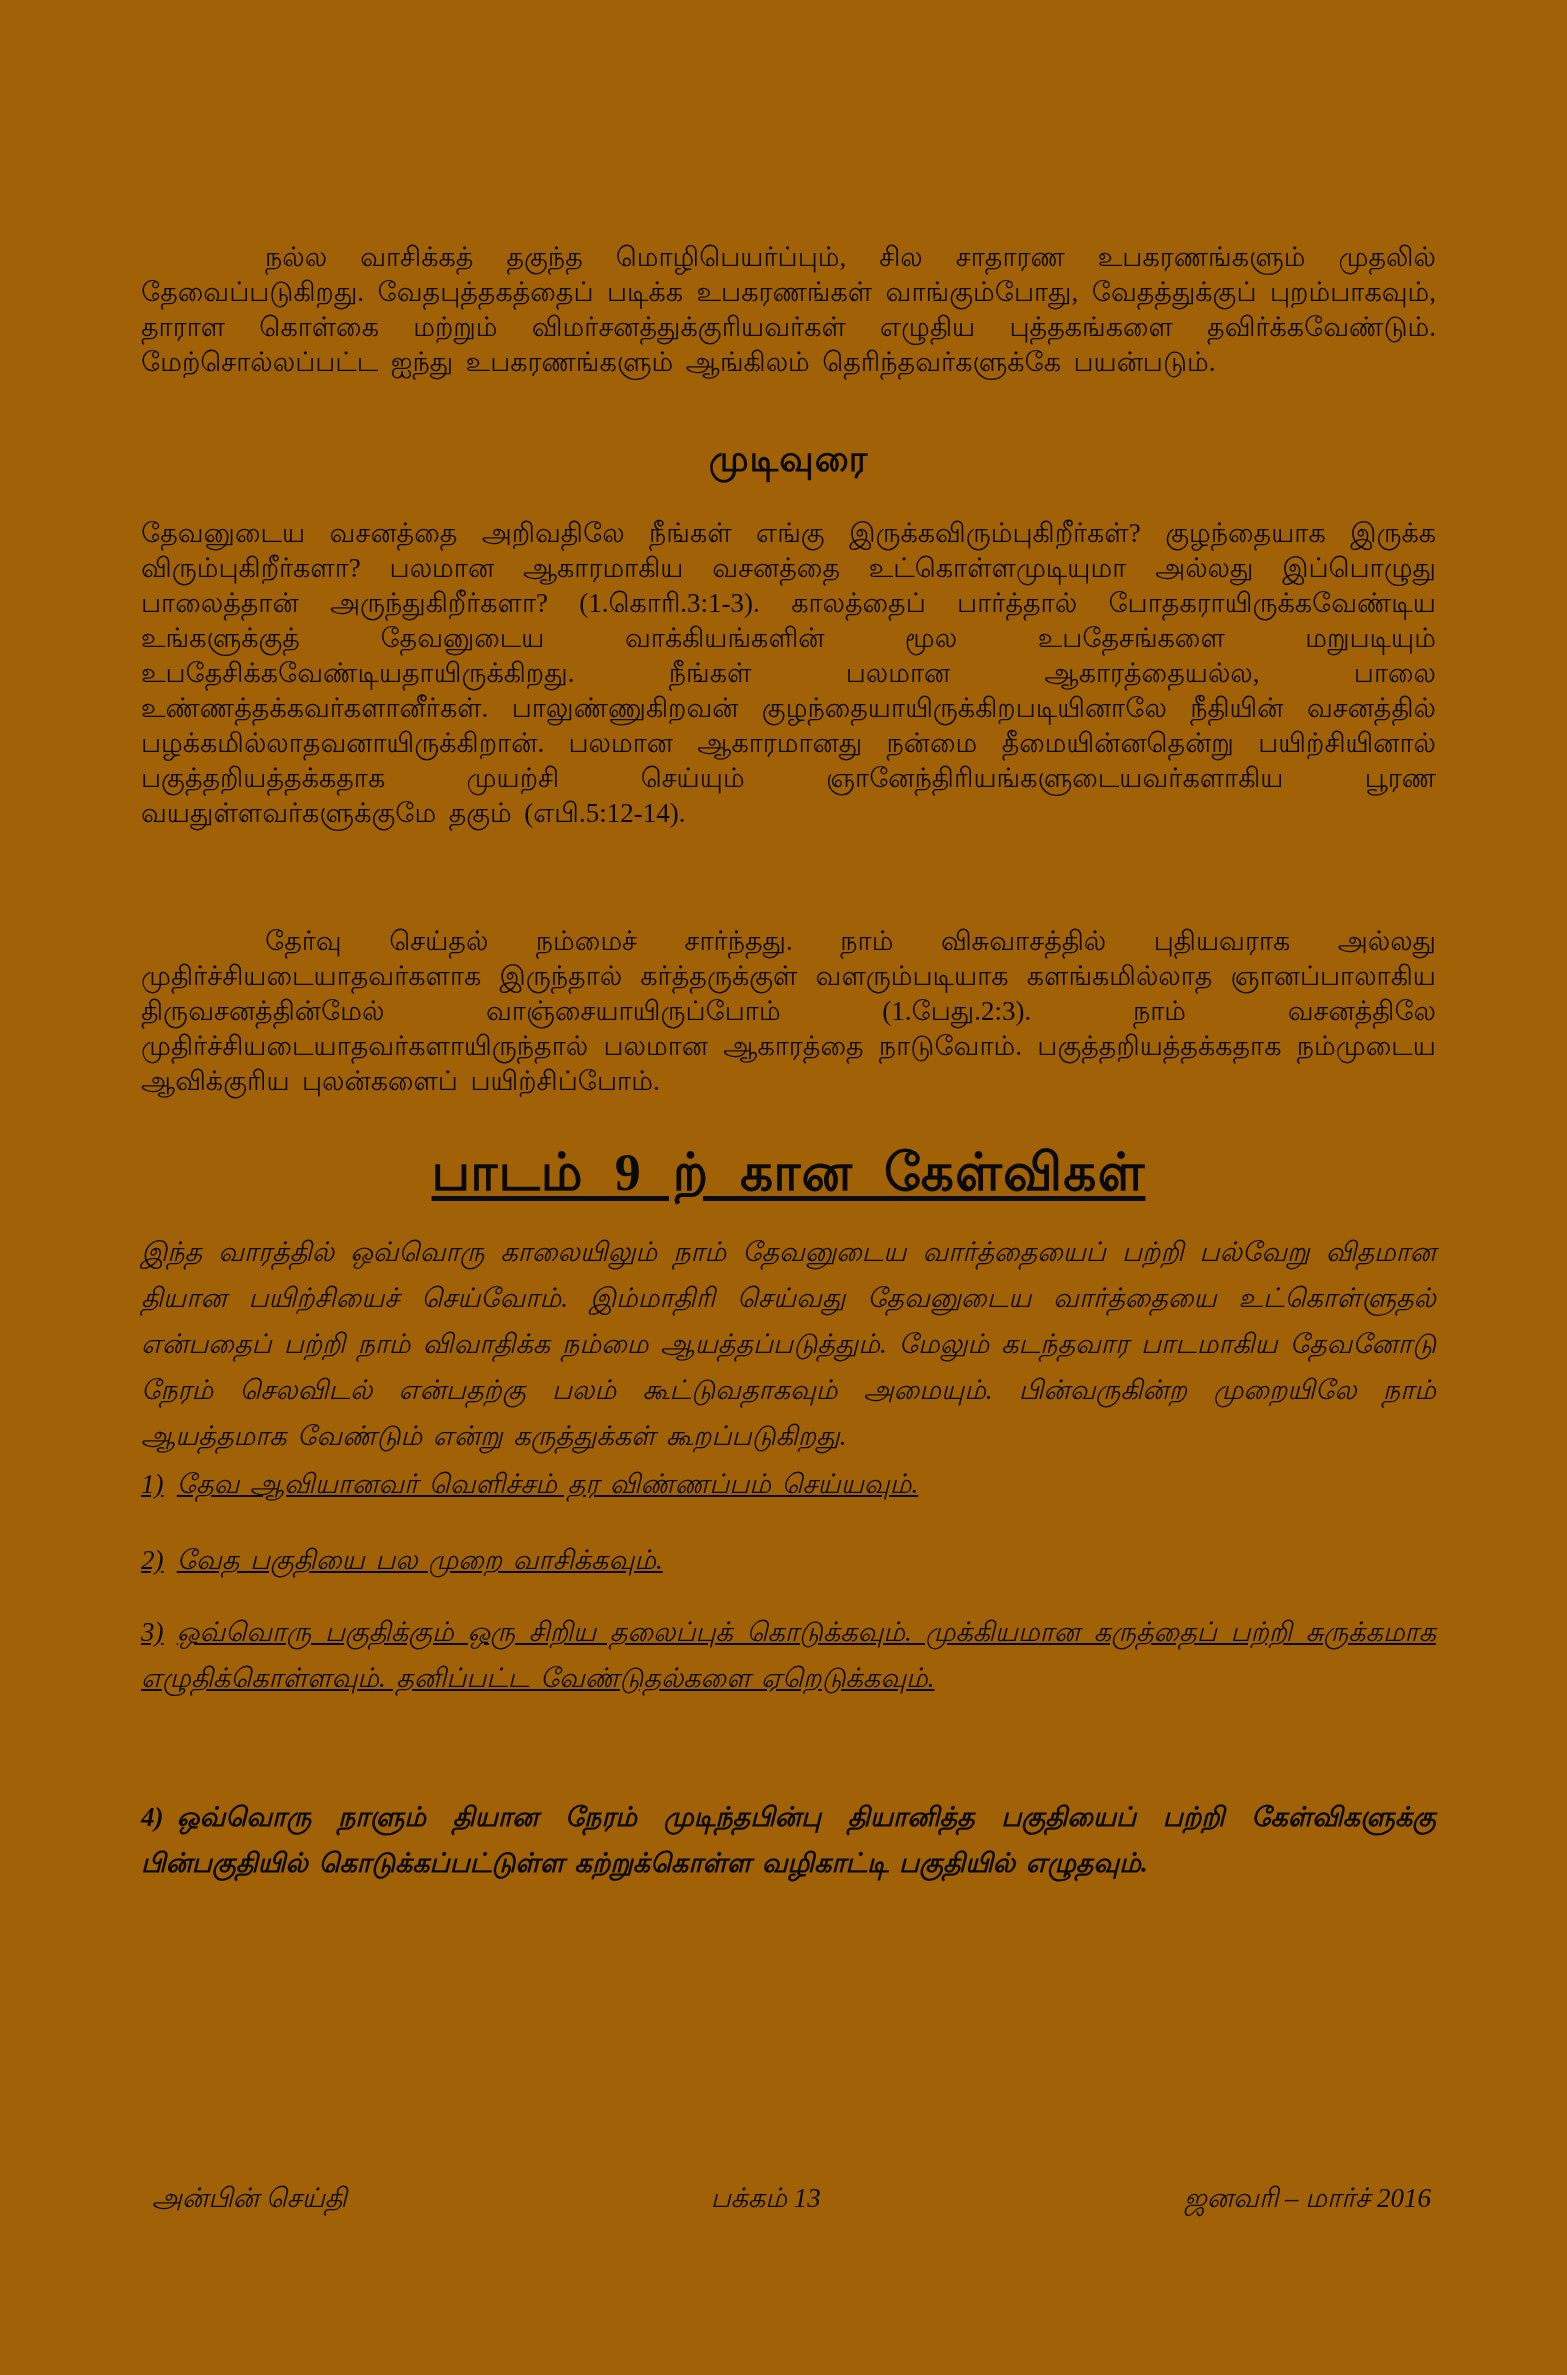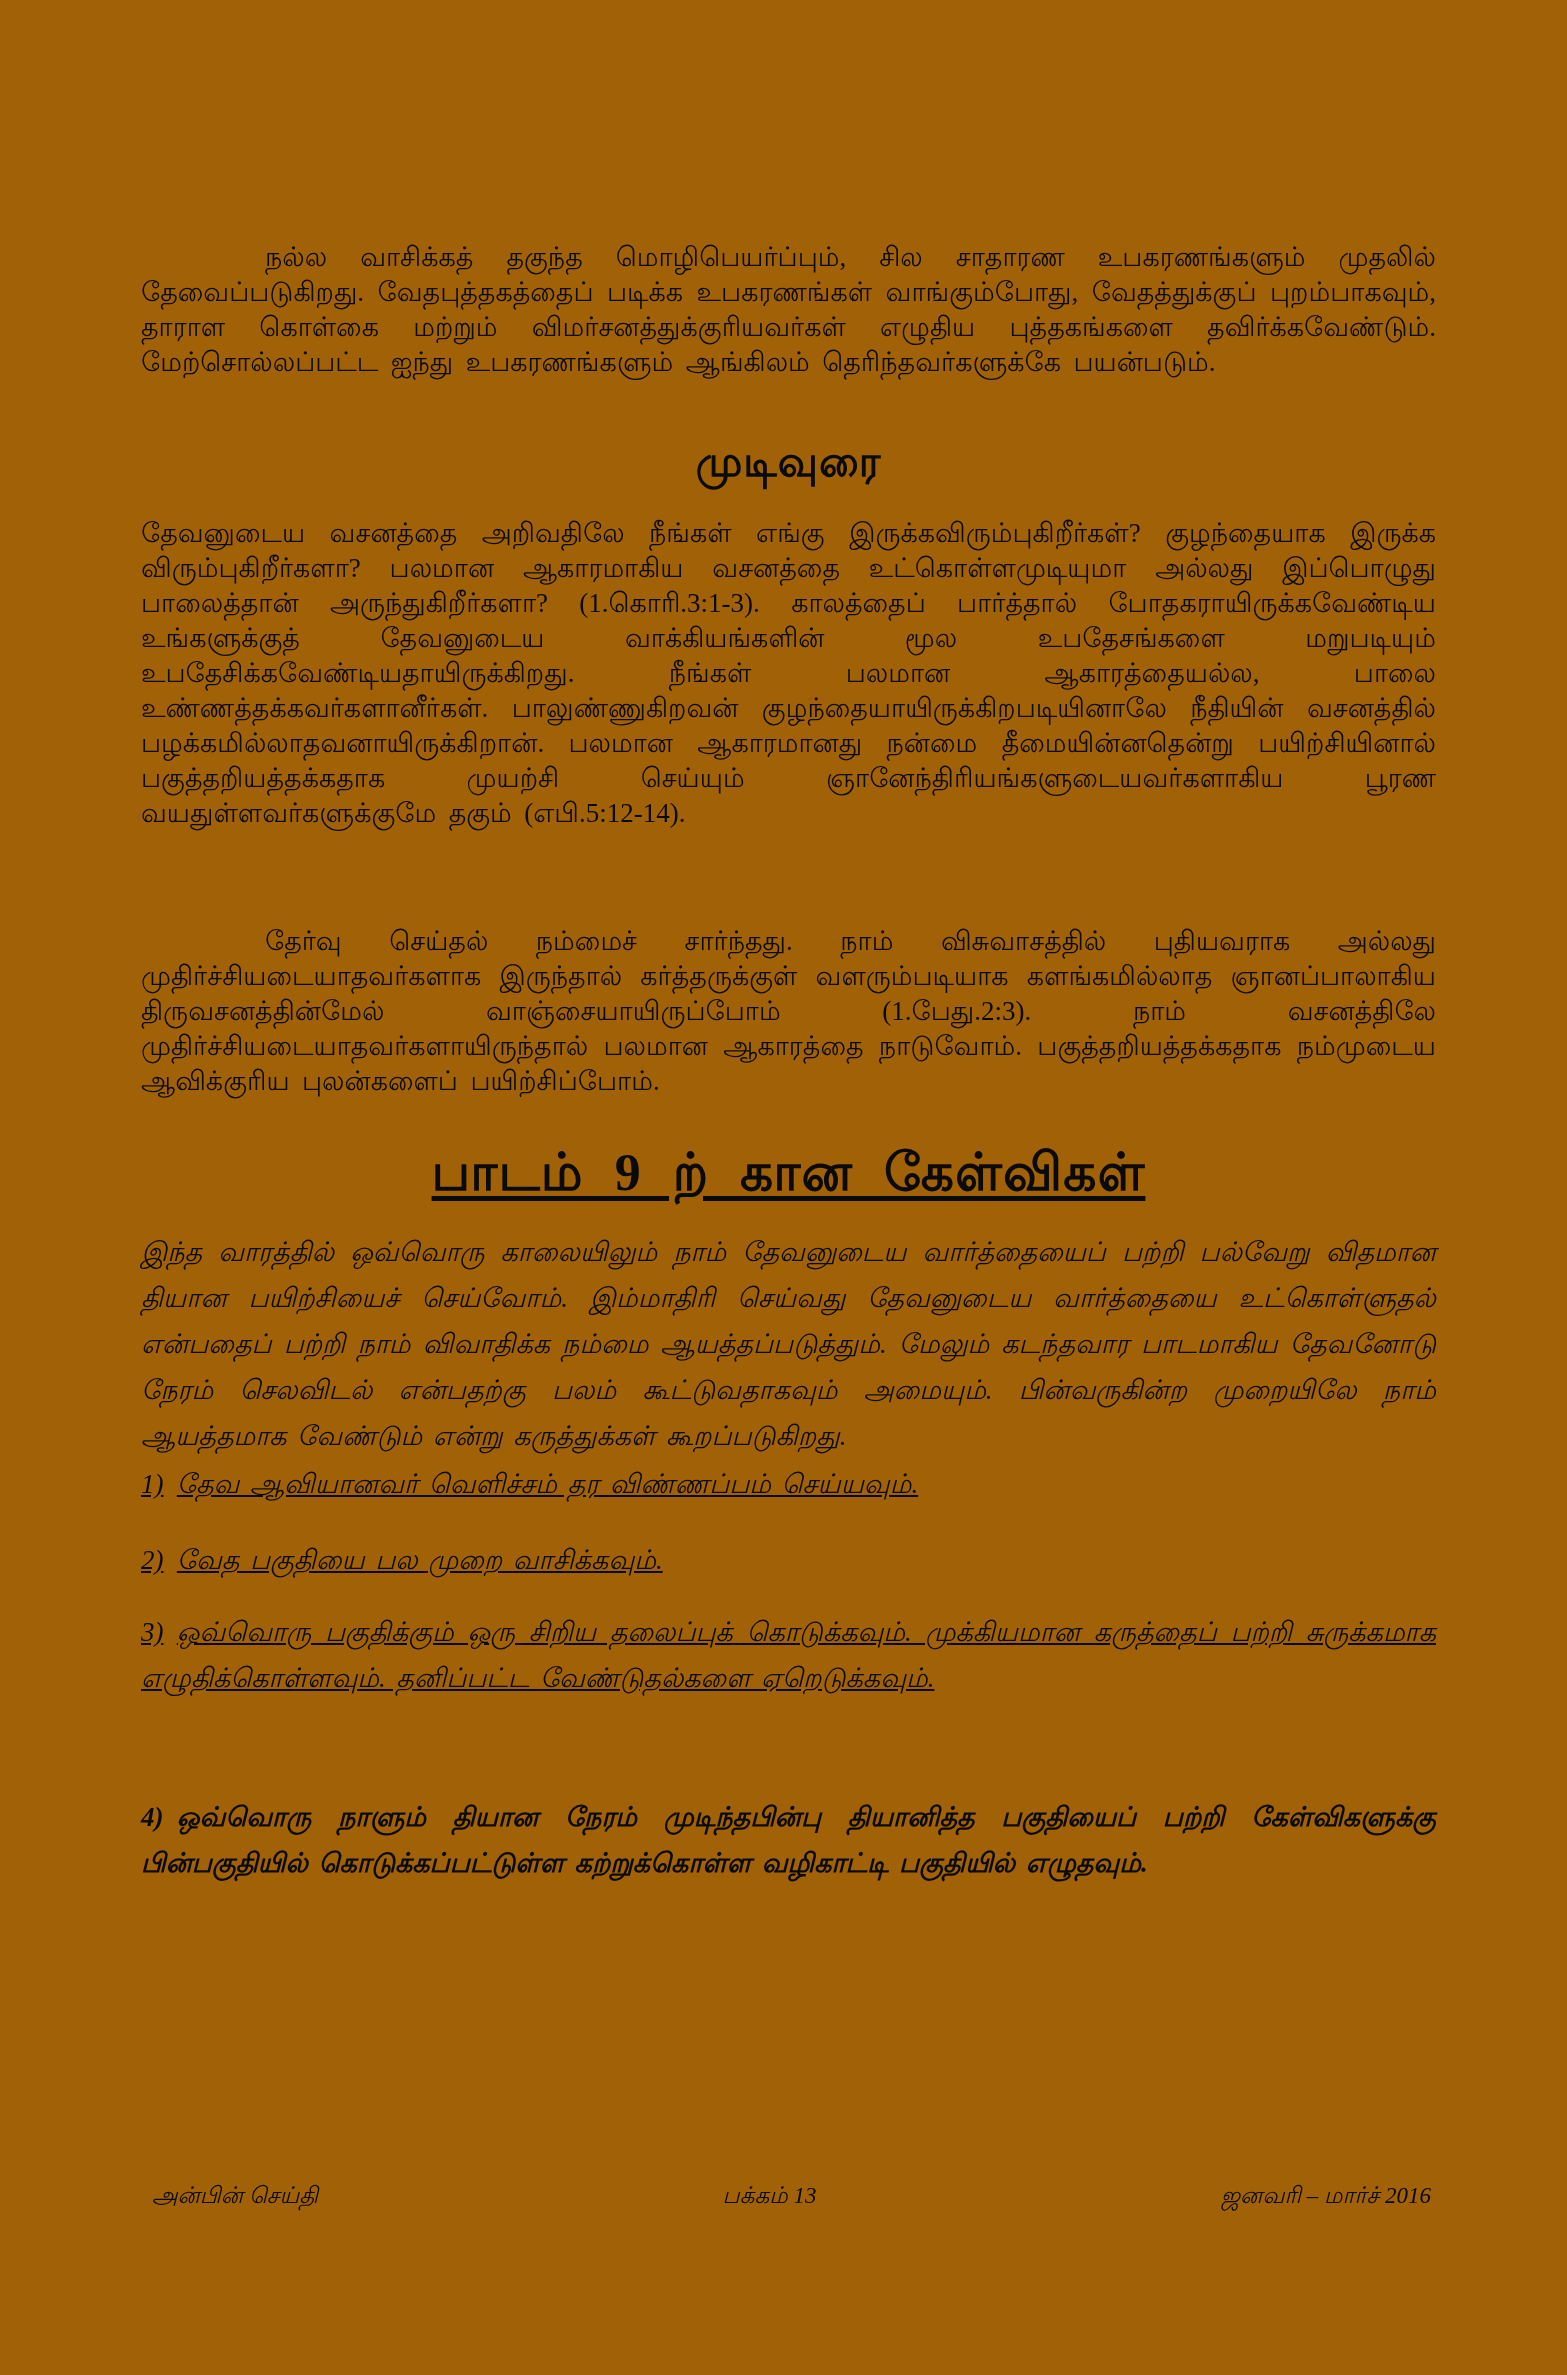--- a/index.html
+++ b/index.html
@@ -27,21 +27,21 @@
     line-height: 35px;
     text-align: justify;
     word-spacing: 5.7px;
   }
   .indent {
     text-indent: 124px;
   }
   .center-heading {
     text-align: center;
     font-weight: bold;
-    font-size: 42px;
+    font-size: 36px;
     letter-spacing: 1px;
   }
   .main-heading {
     text-align: center;
     font-weight: bold;
     font-size: 52px;
     letter-spacing: 1px;
     word-spacing: 17px;
     text-decoration: underline;
     text-underline-offset: 5.7px;
@@ -64,21 +64,21 @@
     margin-right: 13.3px;
   }
   .footer {
     position: absolute;
     left: 152px;
     width: 1279px;
     top: 2183px;
     display: flex;
     justify-content: space-between;
     font-style: italic;
-    font-size: 23px;
+    font-size: 27px;
   }
   .footer span { white-space: nowrap; }
 </style>
 </head>
 <body>
 
 <div class="page">
 
   <p class="block body-text indent" style="top: 240px;">நல்ல வாசிக்கத் தகுந்த மொழிபெயர்ப்பும், சில சாதாரண உபகரணங்களும் முதலில் தேவைப்படுகிறது. வேதபுத்தகத்தைப் படிக்க உபகரணங்கள் வாங்கும்போது, வேதத்துக்குப் புறம்பாகவும், தாராள கொள்கை மற்றும் விமர்சனத்துக்குரியவர்கள் எழுதிய புத்தகங்களை தவிர்க்கவேண்டும். மேற்சொல்லப்பட்ட ஐந்து உபகரணங்களும் ஆங்கிலம் தெரிந்தவர்களுக்கே பயன்படும்.</p>
 

